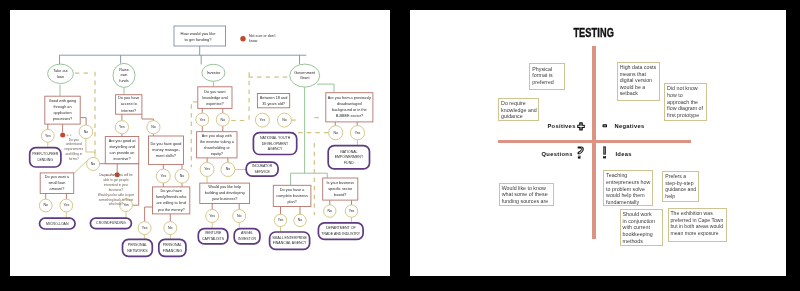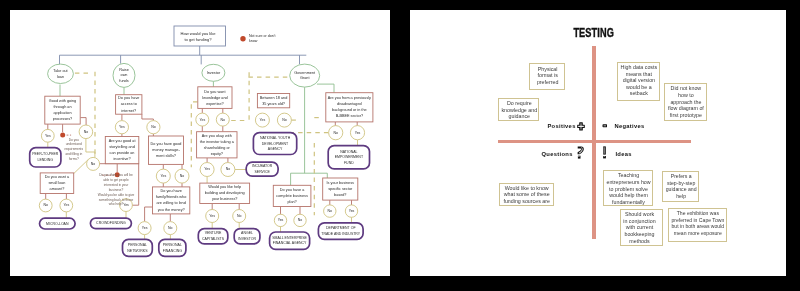--- a/index.html
+++ b/index.html
@@ -1,18 +1,18 @@
 <!DOCTYPE html>
 <html><head>
 <meta charset="utf-8">
 <style>
   html,body{margin:0;padding:0;background:#000;}
   body{width:800px;height:291px;overflow:hidden;font-family:"Liberation Sans",sans-serif;}
   #root{position:relative;width:800px;height:291px;background:#000;}
-  .panel{position:absolute;background:#fff;text-align:center;}
+  .panel{position:absolute;background:#fff;}
   #left-panel{left:9.6px;top:9.5px;width:380px;height:266px;}
   #right-panel{left:410.2px;top:9.5px;width:375.5px;height:266px;}
   svg{display:block;}
 
   
   #tp{position:absolute;left:0;top:0;width:376px;height:266px;}
   .axis-v{position:absolute;background:#dd9384;width:3.2px;}
   .axis-h{position:absolute;background:#dd9384;height:3.2px;}
   .qtitle{position:absolute;font-weight:bold;color:#111;letter-spacing:0.4px;}
   .note{position:absolute;border:1px solid #cfc392;background:#fff;color:#3a3a3a;

